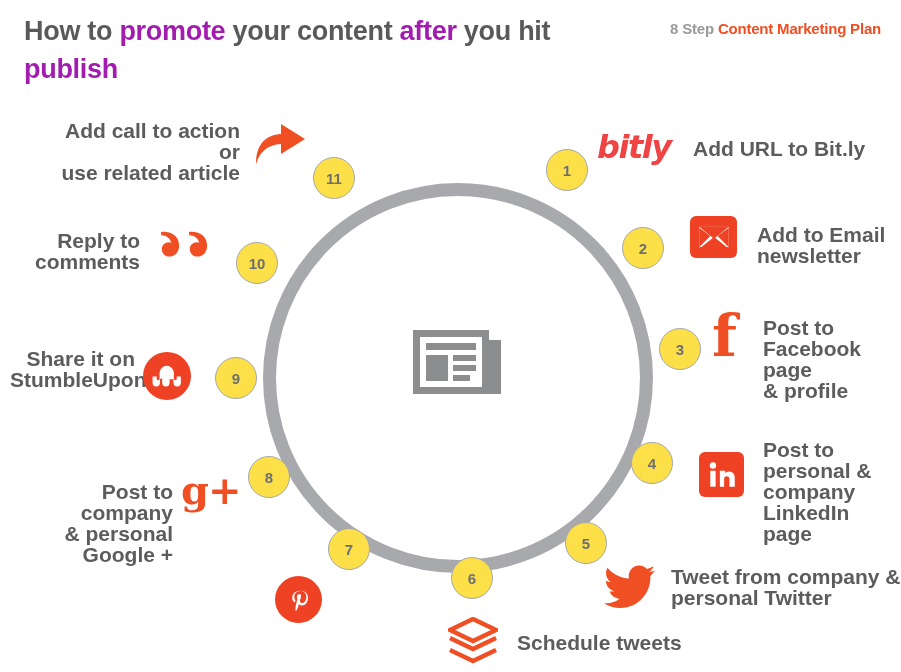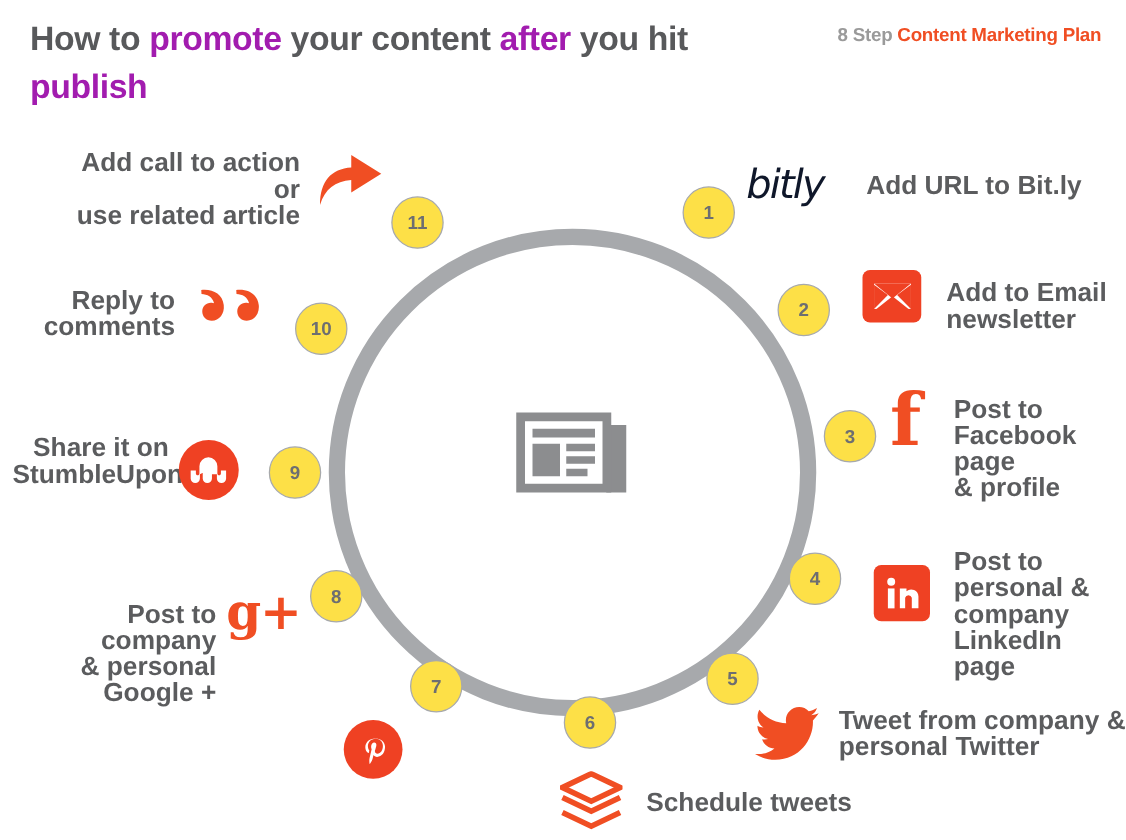--- a/index.html
+++ b/index.html
@@ -107,23 +107,23 @@
   }
   .circ {
     border-radius: 50%;
     background: #ef4123;
     display: flex;
     align-items: center;
     justify-content: center;
   }
 
   .bitly-word {
-    color: #0f172a;
+    color: #ef4444;
     font-size: 32px;
-    font-weight: normal;
+    font-weight: bold;
     font-style: italic;
     font-family: "DejaVu Sans", sans-serif;
     letter-spacing: -1.5px;
     line-height: 1;
   }
 
   .fb-f {
     color: #f04e23;
     font-size: 58px;
     font-weight: bold;

